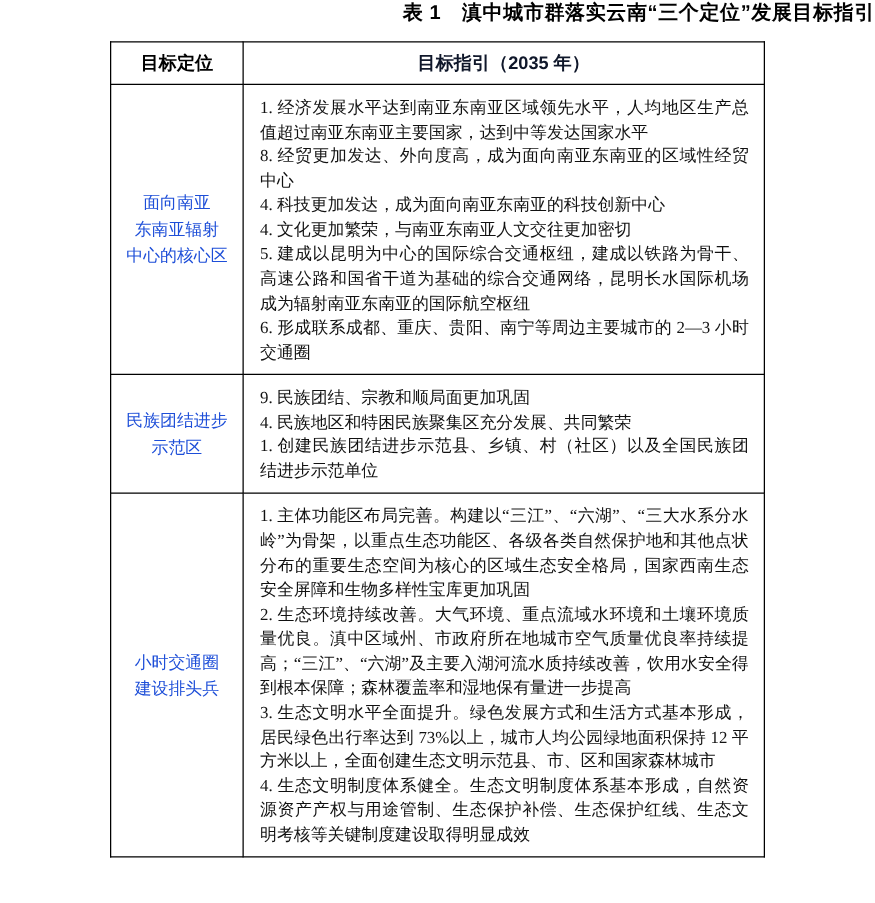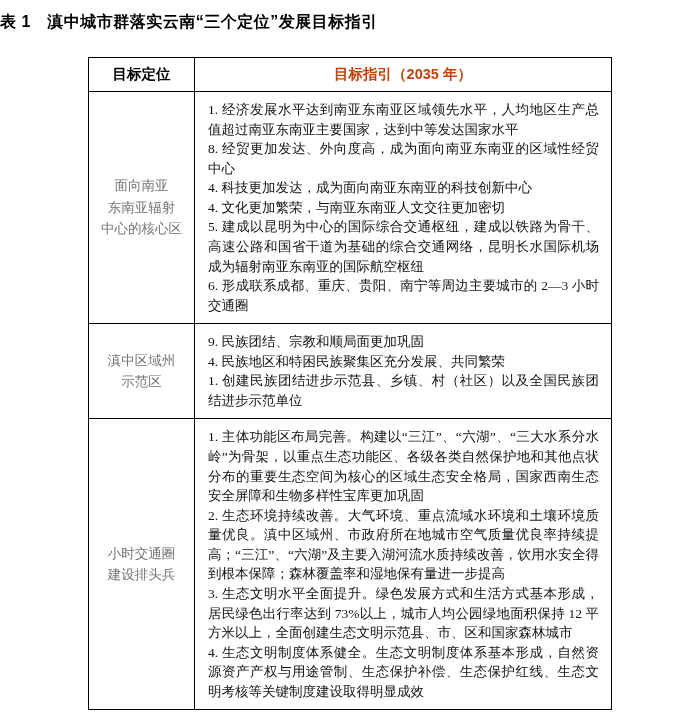--- a/index.html
+++ b/index.html
@@ -11,58 +11,57 @@
   .page {
     position: relative;
     width: 700px;
     height: 722px;
     background: #ffffff;
     font-family: "Liberation Serif", serif;
     color: #111111;
     overflow: hidden;
   }
   .doc-title {
-    margin-top: 12px;
-    text-align: left;
+    text-align: right;
     font-family: "Liberation Sans", sans-serif;
     font-weight: bold;
     font-size: 16px;
     letter-spacing: 0.5px;
     color: #000000;
   }
   table.target-table {
     border-collapse: collapse;
     margin-left: 88px;
-    margin-top: 24px;
+    margin-top: 12px;
     width: 524px;
     table-layout: fixed;
   }
   table.target-table, table.target-table th, table.target-table td {
     border: 1.5px solid #000000;
   }
   th.col1 { width: 97px; }
   th {
     font-family: "Liberation Sans", sans-serif;
     font-weight: bold;
     font-size: 14.5px;
     text-align: center;
     padding: 7px 4px;
     color: #000000;
     background: #ffffff;
   }
-  th.col2 { color: #c2410c; }
+  th.col2 { color: #0f172a; }
   td.row-label {
     width: 97px;
     text-align: center;
     vertical-align: middle;
     font-size: 13.5px;
     line-height: 1.6;
     white-space: pre-line;
     padding: 4px 3px;
-    color: #737373;
+    color: #1d4ed8;
   }
   td.row-content {
     vertical-align: middle;
     padding: 8px 12px 8px 13px;
     font-size: 13.5px;
     line-height: 1.45;
     text-align: justify;
     color: #111111;
   }
   td.row-content p {
@@ -92,21 +91,21 @@
           <p>1. 经济发展水平达到南亚东南亚区域领先水平，人均地区生产总值超过南亚东南亚主要国家，达到中等发达国家水平</p>
           <p>8. 经贸更加发达、外向度高，成为面向南亚东南亚的区域性经贸中心</p>
           <p>4. 科技更加发达，成为面向南亚东南亚的科技创新中心</p>
           <p>4. 文化更加繁荣，与南亚东南亚人文交往更加密切</p>
           <p>5. 建成以昆明为中心的国际综合交通枢纽，建成以铁路为骨干、高速公路和国省干道为基础的综合交通网络，昆明长水国际机场成为辐射南亚东南亚的国际航空枢纽</p>
           <p>6. 形成联系成都、重庆、贵阳、南宁等周边主要城市的 2—3 小时交通圈</p>
         </td>
       </tr>
 
       <tr>
-        <td class="row-label">滇中区域州
+        <td class="row-label">民族团结进步
 示范区</td>
         <td class="row-content">
           <p>9. 民族团结、宗教和顺局面更加巩固</p>
           <p>4. 民族地区和特困民族聚集区充分发展、共同繁荣</p>
           <p>1. 创建民族团结进步示范县、乡镇、村（社区）以及全国民族团结进步示范单位</p>
         </td>
       </tr>
 
       <tr>
         <td class="row-label">小时交通圈

